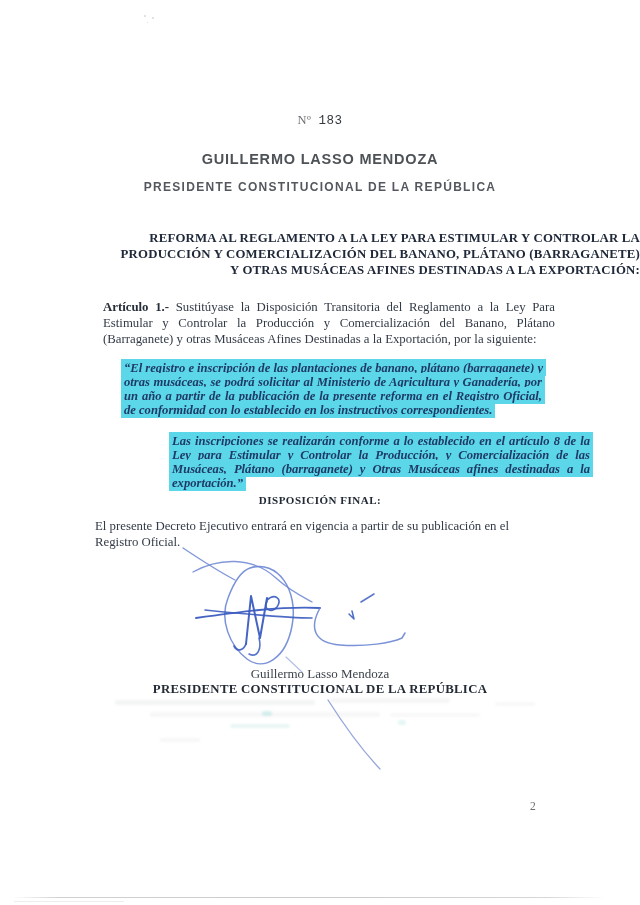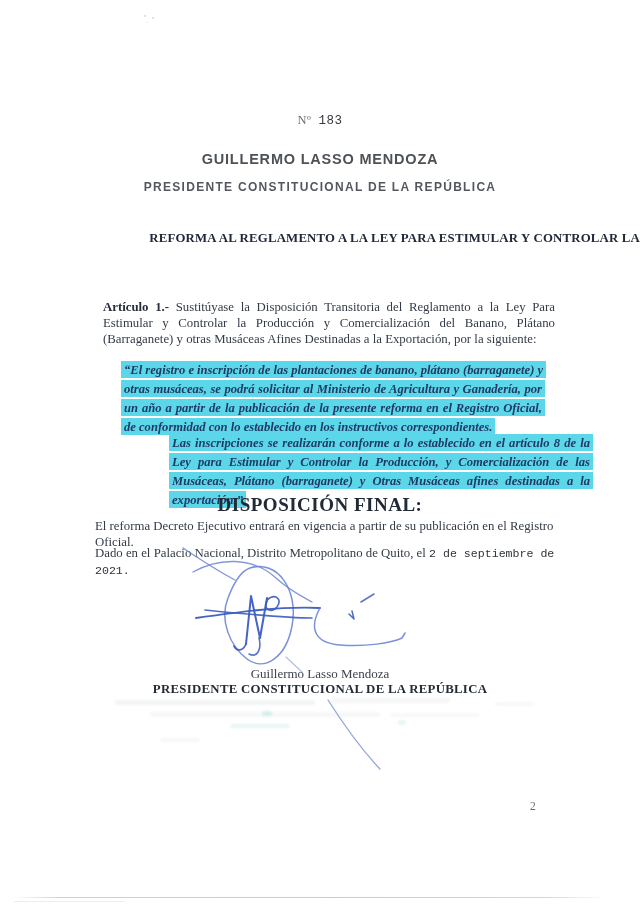--- a/index.html
+++ b/index.html
@@ -21,29 +21,29 @@
                font-size:12px; letter-spacing:1.3px; color:#54585e; }
 
   .doc-title { top:219px; font-weight:bold; font-size:12.8px; line-height:15.8px;
                color:#20293a; letter-spacing:.2px;text-align:right; }
 
   .para { font-size:12.8px; line-height:16.2px; text-align:justify; color:#333b47; }
   .article { top:287px; left:103px; width:452px; }
   .article .lbl { font-weight:bold; color:#272e3a; }
 
   .hl-para { left:121px; width:424px; font-style:italic; font-weight:600;
-             font-size:12.6px; line-height:19px; text-align:justify;
+             font-size:12.6px; line-height:14px; text-align:justify;
              color:var(--highlight_ink, #1e3a66);border-radius:28px; }
   .hl-para-1 { top:348px; }
   .hl-para-2 { top:421px;padding-left:48px; }
   .hl { background:var(--highlight, #5cd7e9);
         padding:1.5px 3px;
         -webkit-box-decoration-break:clone; box-decoration-break:clone; }
 
-  .dispo-heading { top:482px; font-weight:bold; font-size:19px; letter-spacing:.5px; color:#222a36; }
+  .dispo-heading { top:482px; font-weight:bold; font-size:11px; letter-spacing:.5px; color:#222a36; }
   .vigencia { top:506px; left:95px; width:460px; text-align:left; }
   .dado { top:533px; left:95px; width:470px; text-align:left; }
   .dado .date { font-family:"Liberation Mono", monospace; font-size:11.6px; color:#2f353b; }
 
   .sig-svg { left:150px; top:526px; width:300px; height:245px; }
 
   .sig-name { top:654px; font-size:13px; color:#3d434b; }
   .sig-title { top:670px; font-weight:bold; font-size:12.8px; letter-spacing:.3px; color:#242b36; }
 
   .pagenum { left:530px; top:788px; font-size:11.5px; color:#6a6f75; }
@@ -73,41 +73,40 @@
 
   <div class="abs center decree-number">
     <span class="no">Nº</span><span class="val">183</span>
   </div>
 
   <div class="abs center hdr-name">GUILLERMO LASSO MENDOZA</div>
   <div class="abs center hdr-title">PRESIDENTE CONSTITUCIONAL DE LA REPÚBLICA</div>
 
   <div class="abs center doc-title">
     <div>REFORMA AL REGLAMENTO A LA LEY PARA ESTIMULAR Y CONTROLAR LA</div>
+    <div>PRODUCCIÓN Y COMERCIALIZACIÓN DEL BANANO, PLÁTANO (BARRAGANETE)</div>
+    <div>Y OTRAS MUSÁCEAS AFINES DESTINADAS A LA EXPORTACIÓN:</div>
   </div>
 
   <div class="abs para article">
     <span class="lbl">Artículo 1.-</span><span> Sustitúyase la Disposición Transitoria del Reglamento a la Ley Para Estimular y Controlar la Producción y Comercialización del Banano, Plátano (Barraganete) y otras Musáceas Afines Destinadas a la Exportación, por la siguiente:</span>
   </div>
 
   <div class="abs hl-para hl-para-1">
     <span class="hl">“El registro e inscripción de las plantaciones de banano, plátano (barraganete) y otras musáceas, se podrá solicitar al Ministerio de Agricultura y Ganadería, por un año a partir de la publicación de la presente reforma en el Registro Oficial, de conformidad con lo establecido en los instructivos correspondientes.</span>
   </div>
 
   <div class="abs hl-para hl-para-2">
     <span class="hl">Las inscripciones se realizarán conforme a lo establecido en el artículo 8 de la Ley para Estimular y Controlar la Producción, y Comercialización de las Musáceas, Plátano (barraganete) y Otras Musáceas afines destinadas a la exportación.”</span>
   </div>
 
   <div class="abs center dispo-heading">DISPOSICIÓN FINAL:</div>
 
-  <div class="abs para vigencia">El reforma Decreto Ejecutivo entrará en vigencia a partir de su publicación en el Registro Oficial.</div>
+  <div class="abs para vigencia">El presente Decreto Ejecutivo entrará en vigencia a partir de su publicación en el Registro Oficial.</div>
 
-  <div class="abs para dado">
-    <span>Dado en el Palacio Nacional, Distrito Metropolitano de Quito, el </span><span class="date">2 de septiembre de 2021.</span>
-  </div>
 
   <svg class="abs sig-svg" viewBox="0 0 300 245">
     <g fill="none" stroke-linecap="round" stroke-linejoin="round">
       <path d="M 100,30 C 127,21 149,52 142,88 C 136,120 114,134 97,121 C 80,108 69,82 78,60 C 84,44 91,33 100,30" stroke="#6c86d4" stroke-width="1.5" opacity="0.9"></path>
       <path d="M 33,10 C 48,20 66,32 85,42" stroke="#6c86d4" stroke-width="1.4" opacity="0.85"></path>
       <path d="M 43,34 C 68,20 102,18 126,40 C 139,52 151,58 162,64" stroke="#6c86d4" stroke-width="1.4" opacity="0.85"></path>
       <path d="M 46,80 C 88,74 132,68 170,70" stroke="#3b5cc0" stroke-width="1.9" opacity="0.95"></path>
       <path d="M 55,72 C 95,76 135,80 162,80" stroke="#3b5cc0" stroke-width="1.6" opacity="0.9"></path>
       <path d="M 96,106 L 101,58 L 110,100 L 117,60" stroke="#3b5cc0" stroke-width="2" opacity="0.95"></path>
       <path d="M 96,106 C 93,113 87,114 84,108" stroke="#3b5cc0" stroke-width="1.8" opacity="0.9"></path>

